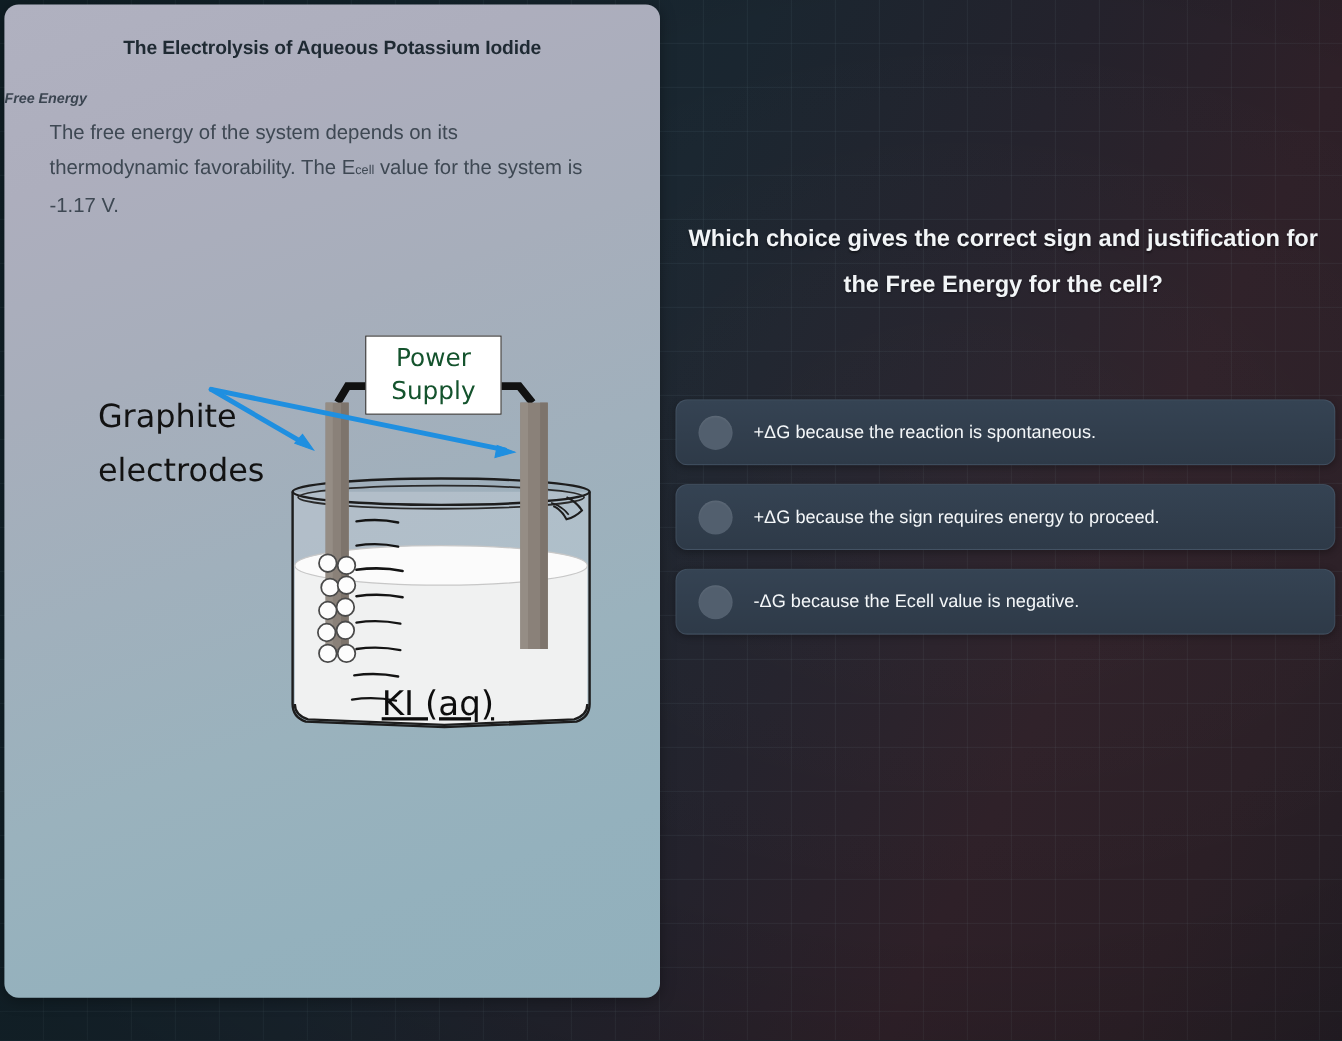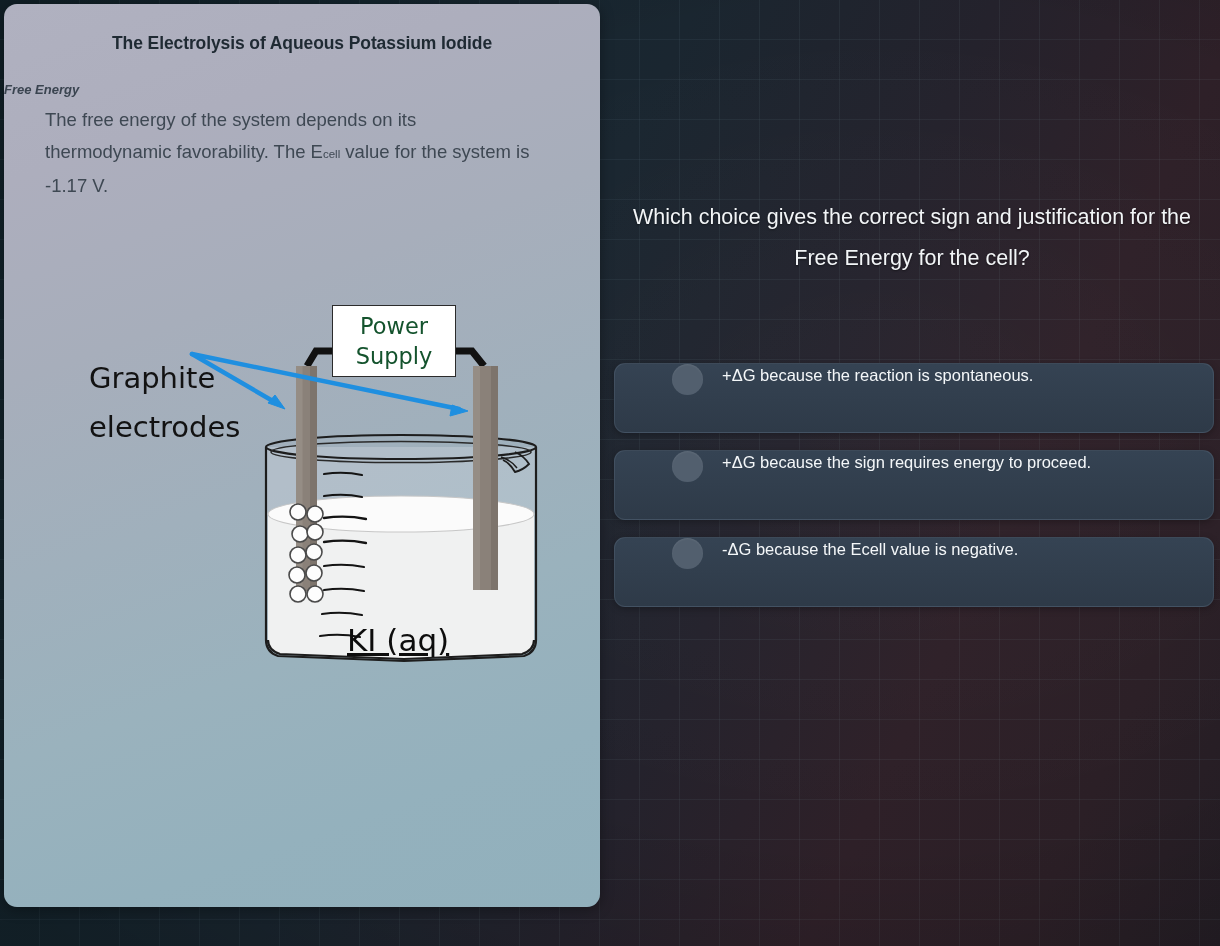--- a/index.html
+++ b/index.html
@@ -182,44 +182,43 @@
 
   #question-prompt {
     position: absolute;
     left: 20px;
     top: 197px;
     width: 584px;
     text-align: center;
     font-size: 21.5px;
     line-height: 41px;
     color: #f2f5f7;
-    font-weight: 400;
+    font-weight: 700;
     text-shadow: 0 1px 2px rgba(0,0,0,0.45);
   }
 
   #options-list {
     position: absolute;
     left: 14px;
     top: 363px;
     width: 600px;
   }
 
   .option-row {
     position: relative;
     width: 600px;
-    height: 70px;
+    height: 60px;
     margin-bottom: 17px;
     border-radius: 11px;
     background: linear-gradient(180deg, #354353 0%, #2e3a48 100%);
     border: 1px solid rgba(160,185,205,0.13);
     box-shadow: 0 2px 7px rgba(0,0,0,0.28);
     display: flex;
-    align-items: flex-start;
+    align-items: center;
     cursor: pointer;
-    padding-left: 37px;
   }
 
   .option-radio {
     flex: 0 0 auto;
     width: 31px;
     height: 31px;
     margin-left: 20px;
     border-radius: 50%;
     background: #525f6e;
     box-shadow: inset 0 1px 2px rgba(255,255,255,0.08);

